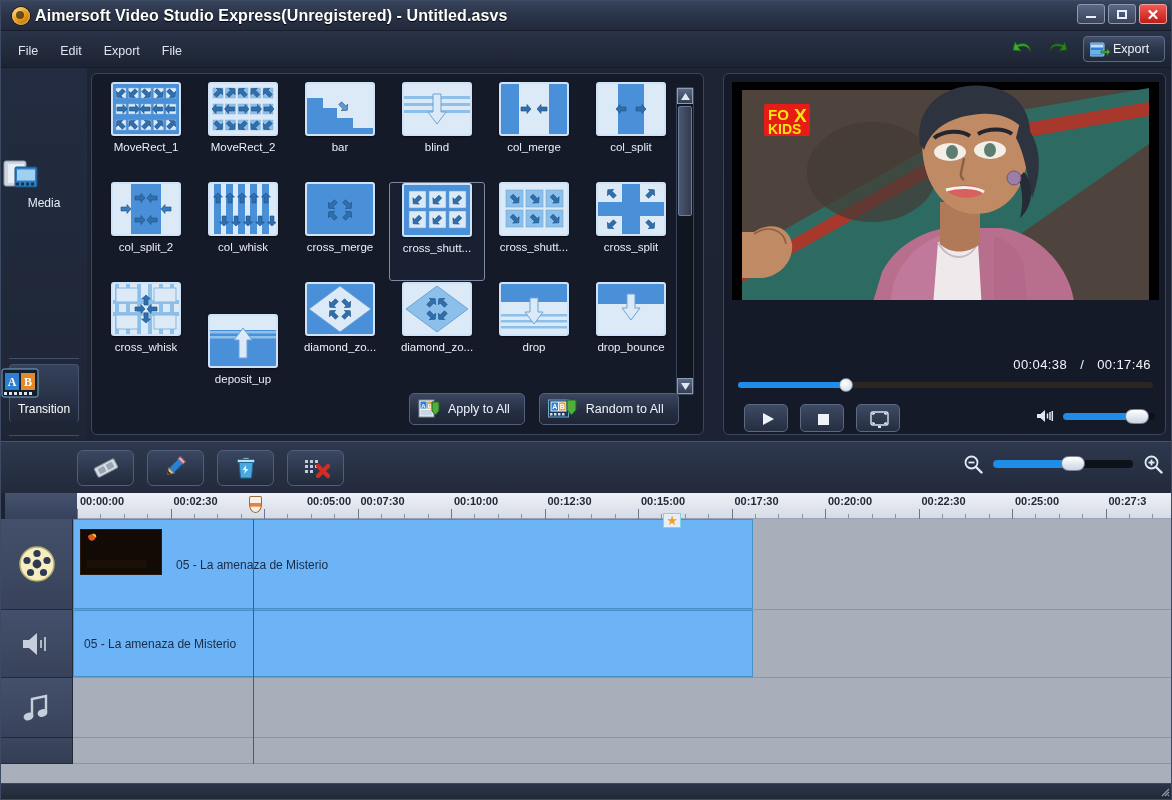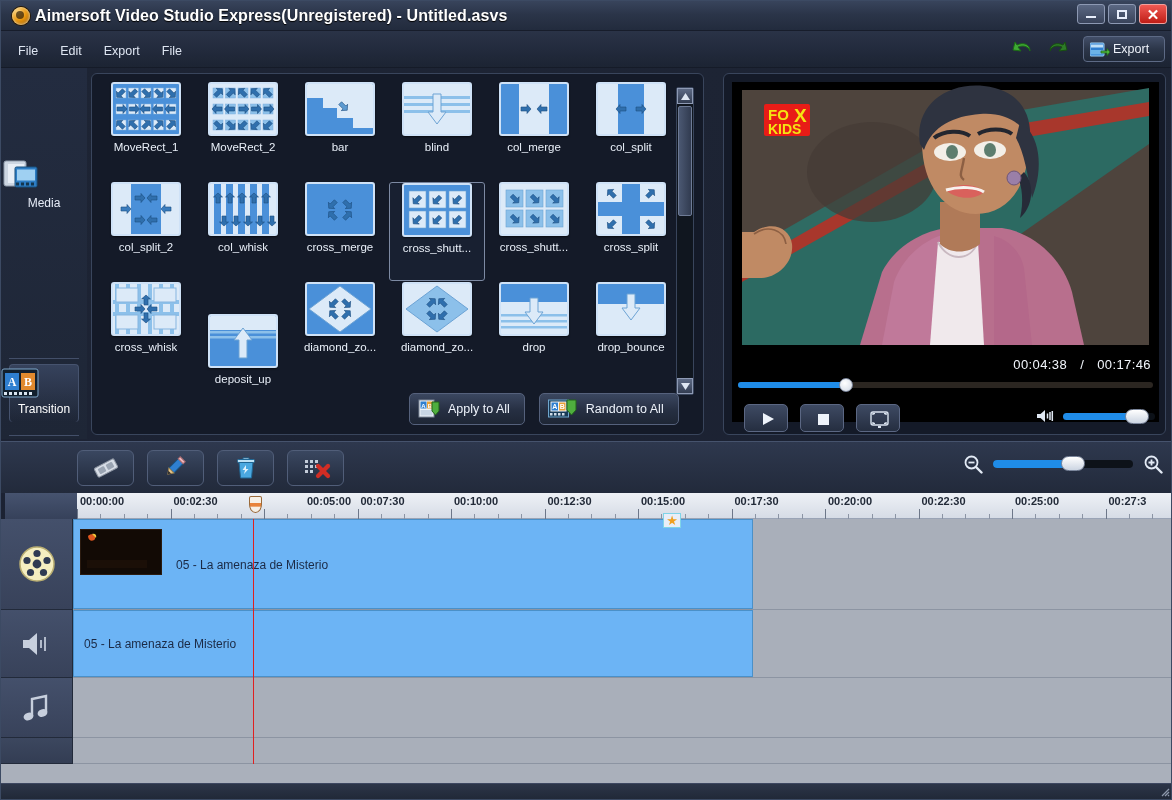--- a/index.html
+++ b/index.html
@@ -144,21 +144,21 @@
     color:#eef3fb; font-size:12.5px;
   }
   .bigbtn{ background:linear-gradient(180deg,#3b4760 0%, #262f42 55%, #1e2troubles 100%); }
   .bigbtn{ background:linear-gradient(180deg,#3b4760 0%, #262f42 55%, #1e2635 100%); }
   
   .preview{
     position:absolute; left:722px; top:72px; width:443px; height:362px;
     background:#141a28; border:1px solid #39455c; border-radius:6px;
   }
   .screen{
-    position:absolute; left:8px; top:8px; width:427px; height:340px;
+    position:absolute; left:8px; top:8px; width:427px; height:218px;
     background:#000;
     overflow:hidden;
   }
   .scrub{
     position:absolute; left:14px; top:308px; width:415px; height:6px;
     background:#2a2troubles; border-radius:3px;
   }
   .scrub{ background:#2b2621; }
   .scrub .fill{ position:absolute;left:0;top:0;height:6px;width:110px;background:#1f8ce8;border-radius:3px;}
   .scrub .knob{

